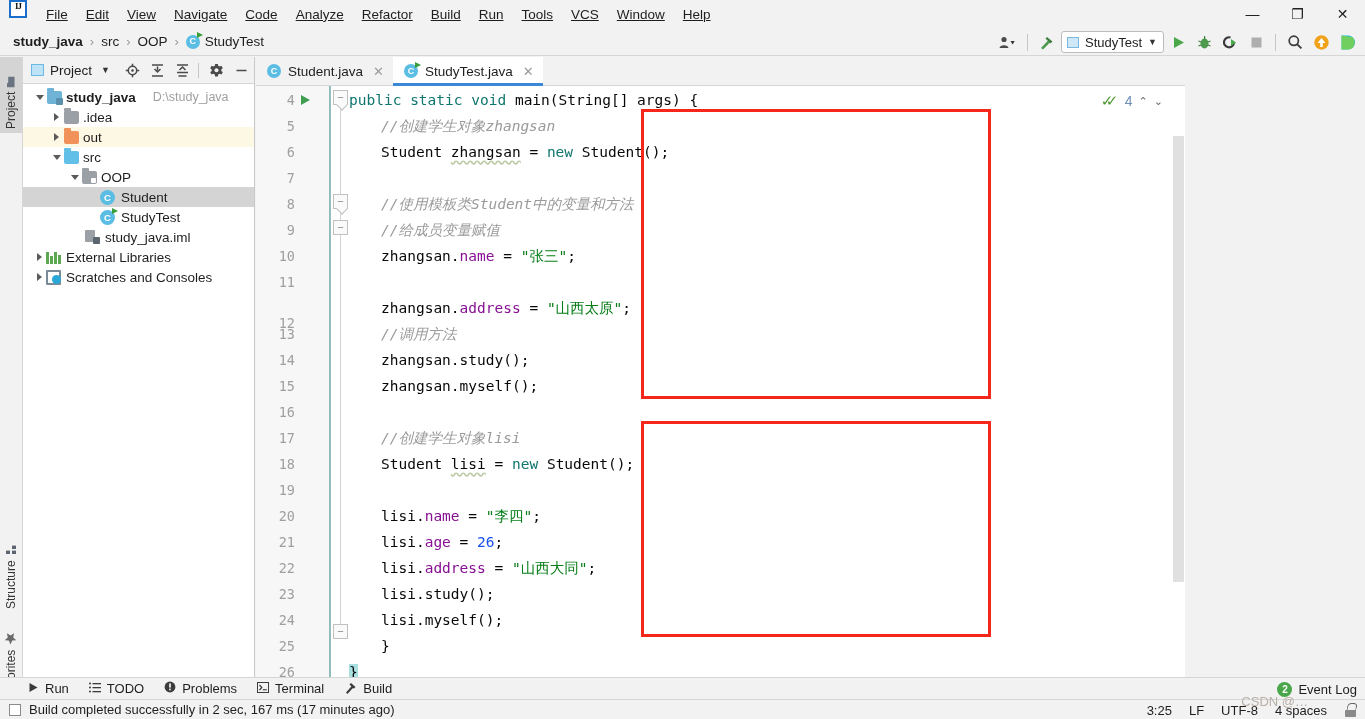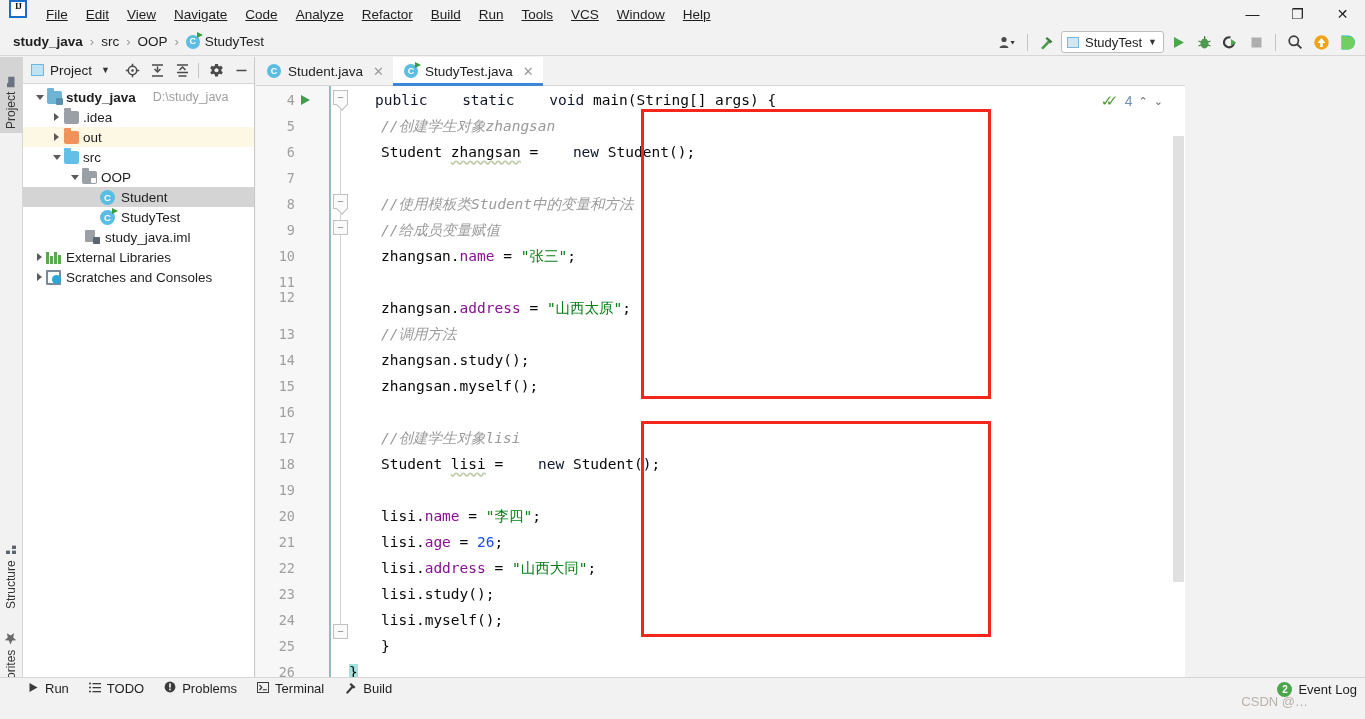--- a/index.html
+++ b/index.html
@@ -182,21 +182,21 @@
     content:"";position:absolute;left:3.5px;bottom:-5px;width:7px;height:7px;
     background:#fafafa;border-right:1px solid #c0c0c0;border-bottom:1px solid #c0c0c0;
     transform:rotate(45deg);
   }
 
   .code{
     position:absolute;left:93px;top:0;right:0;height:591px;
     font-family:"DejaVu Sans Mono", monospace;font-size:14.5px;
   }
   .cline{position:absolute;left:0;height:26px;line-height:26px;white-space:pre;}
-  .kw{color:#0f172a;padding-left:26px;} .cmt{color:#9a9a9a;font-style:italic;}
+  .kw{color:#0f766e;} .cmt{color:#9a9a9a;font-style:italic;}
   .str{color:#067d17;} .num{color:#1750eb;} .fld{color:#871094;}
   .plain{color:#080808;}
   .wavy{text-decoration:underline;text-decoration-style:wavy;text-decoration-color:#b7c7a0;
     text-underline-offset:3px;}
   .cursorbox{background:#a8e0e0;}
 
   
   .redbox{position:absolute;border:3px solid #f5271b;background:transparent;pointer-events:none;}
 
   
@@ -538,21 +538,21 @@
           </div>
           <div class="gline" style="top: 131px;">
             <span class="lnum">9</span>
           </div>
           <div class="gline" style="top: 157px;">
             <span class="lnum">10</span>
           </div>
           <div class="gline" style="top: 183px;">
             <span class="lnum">11</span>
           </div>
-          <div class="gline" style="top: 198px;">
+          <div class="gline" style="top: 224px;">
             <span class="lnum">12</span>
           </div>
           <div class="gline" style="top: 235px;">
             <span class="lnum">13</span>
           </div>
           <div class="gline" style="top: 261px;">
             <span class="lnum">14</span>
           </div>
           <div class="gline" style="top: 287px;">
             <span class="lnum">15</span>
@@ -697,16 +697,29 @@
       </span>
       <span>Build</span>
     </div>
 
     <div class="tw-right">
       <span class="evt-badge">2</span>
       <span>Event Log</span>
     </div>
   </div>
 
+  <div class="statusbar">
+    <div class="sb-msg">
+      <span class="sb-sq"></span>
+      <span>Build completed successfully in 2 sec, 167 ms (17 minutes ago)</span>
+    </div>
+    <div class="sb-right">
+      <span>3:25</span>
+      <span>LF</span>
+      <span>UTF-8</span>
+      <span>4 spaces</span>
+      <span class="lockico"></span>
+    </div>
+  </div>
 
   <div class="watermark">CSDN @…</div>
 
 </div>
 
 </body></html>

